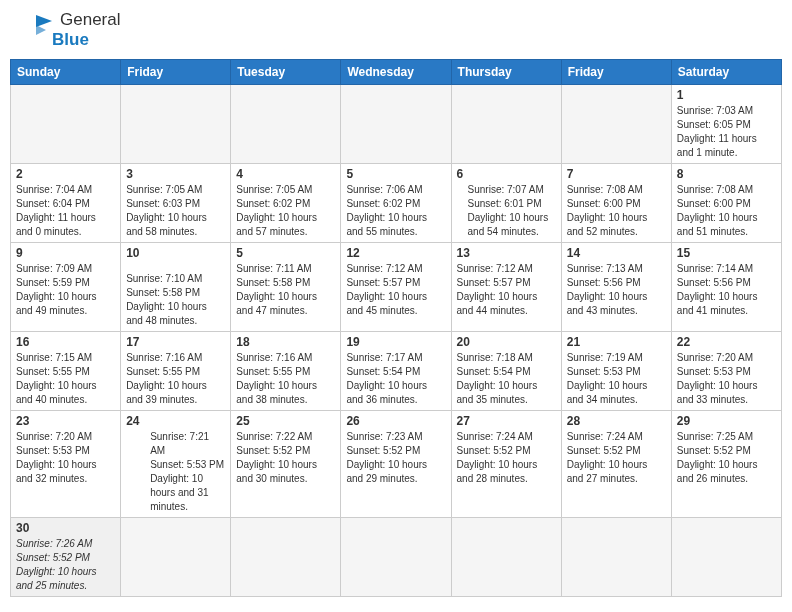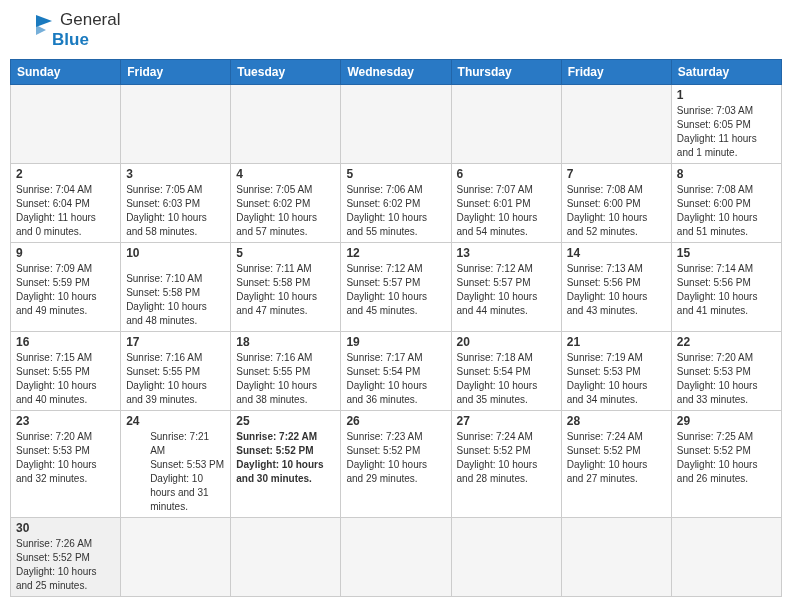--- a/index.html
+++ b/index.html
@@ -154,21 +154,21 @@
 Daylight: 10 hours and 57 minutes.</div>
           </td>
           <td>
             <span class="day-number">5</span>
             <div class="day-info" style="white-space: pre-line;">Sunrise: 7:06 AM
 Sunset: 6:02 PM
 Daylight: 10 hours and 55 minutes.</div>
           </td>
           <td>
             <span class="day-number">6</span>
-            <div class="day-info" style="white-space: pre-line;">Sunrise: 7:07 AM
+            <div class="day-info" style="white-space: pre-line; margin-left: 11px;">Sunrise: 7:07 AM
 Sunset: 6:01 PM
 Daylight: 10 hours and 54 minutes.</div>
           </td>
           <td>
             <span class="day-number">7</span>
             <div class="day-info" style="white-space: pre-line;">Sunrise: 7:08 AM
 Sunset: 6:00 PM
 Daylight: 10 hours and 52 minutes.</div>
           </td>
           <td>
@@ -274,21 +274,21 @@
 Daylight: 10 hours and 32 minutes.</div>
           </td>
           <td>
             <span class="day-number">24</span>
             <div class="day-info" style="white-space: pre-line; margin-left: 24px;">Sunrise: 7:21 AM
 Sunset: 5:53 PM
 Daylight: 10 hours and 31 minutes.</div>
           </td>
           <td>
             <span class="day-number">25</span>
-            <div class="day-info" style="white-space: pre-line; font-weight: bold;">Sunrise: 7:22 AM
+            <div class="day-info" style="white-space: pre-line;">Sunrise: 7:22 AM
 Sunset: 5:52 PM
 Daylight: 10 hours and 30 minutes.</div>
           </td>
           <td>
             <span class="day-number">26</span>
             <div class="day-info" style="white-space: pre-line;">Sunrise: 7:23 AM
 Sunset: 5:52 PM
 Daylight: 10 hours and 29 minutes.</div>
           </td>
           <td>
@@ -306,21 +306,21 @@
           <td>
             <span class="day-number">29</span>
             <div class="day-info" style="white-space: pre-line;">Sunrise: 7:25 AM
 Sunset: 5:52 PM
 Daylight: 10 hours and 26 minutes.</div>
           </td>
         </tr>
         <tr>
           <td class="last-row">
             <span class="day-number">30</span>
-            <div class="day-info" style="white-space: pre-line;">Sunrise: 7:26 AM
+            <div class="day-info" style="white-space: pre-line; font-style: italic;">Sunrise: 7:26 AM
 Sunset: 5:52 PM
 Daylight: 10 hours and 25 minutes.</div>
           </td>
           <td class="empty"></td>
           <td class="empty"></td>
           <td class="empty"></td>
           <td class="empty"></td>
           <td class="empty"></td>
           <td class="empty"></td>
         </tr>

